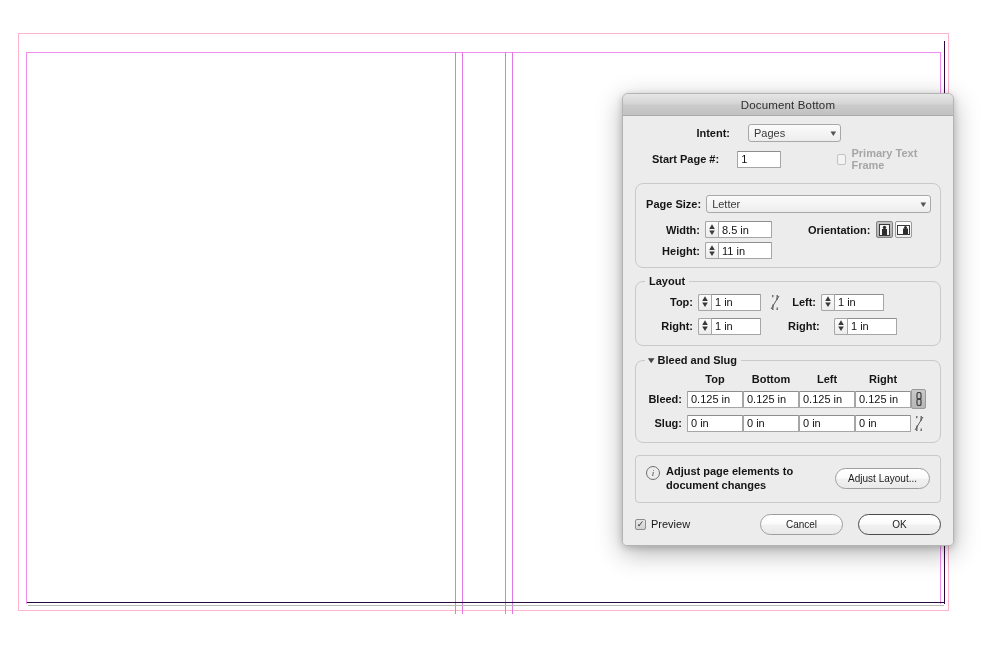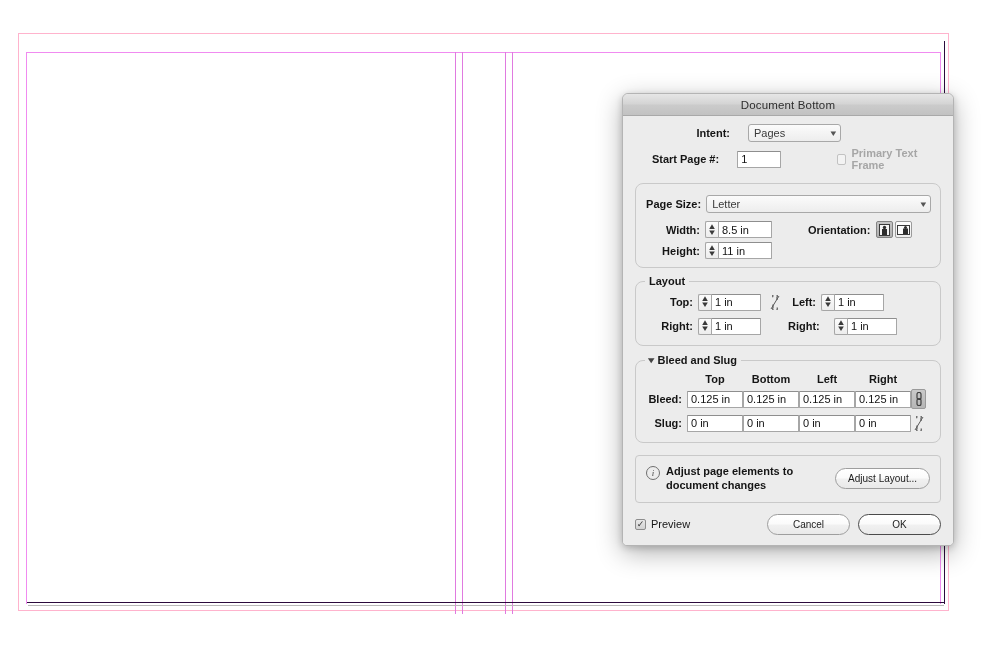--- a/index.html
+++ b/index.html
@@ -213,21 +213,21 @@
     background:linear-gradient(to bottom,#ffffff 0%,#fbfbfb 48%,#f1f1f1 52%,#e9e9e9 100%);
     font-size:10px;color:#1c1c1c;
     display:flex;align-items:center;justify-content:center;
     padding:0 12px;
     box-sizing:border-box;
     white-space:nowrap;
   }
   .btn.default{border:1.6px solid #4a4a4a;}
 
   .footer{display:flex;align-items:center;justify-content:space-between;margin-top:11px;}
-  .footer .rightbtns{display:flex;gap:8px;}
+  .footer .rightbtns{display:flex;gap:15px;}
 </style>
 </head>
 <body>
 
 <div id="canvas">
   <div class="bleed-box"></div>
   <div class="page-white"></div>
   <div class="margin-box"></div>
   <div class="vguide g1"></div>
   <div class="vguide g2"></div>

